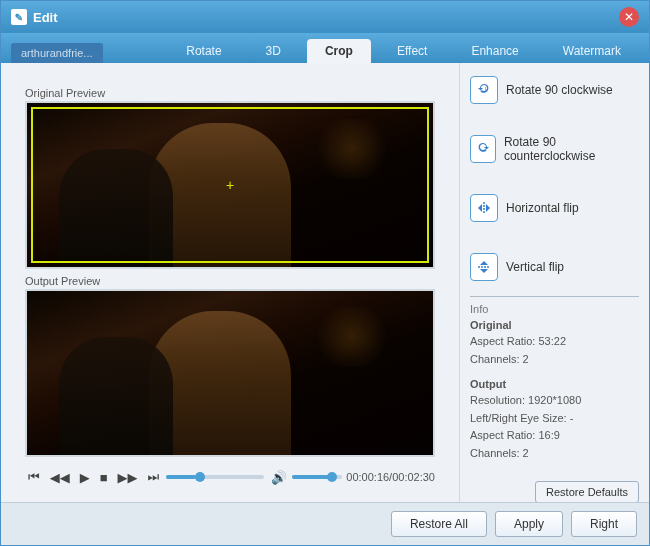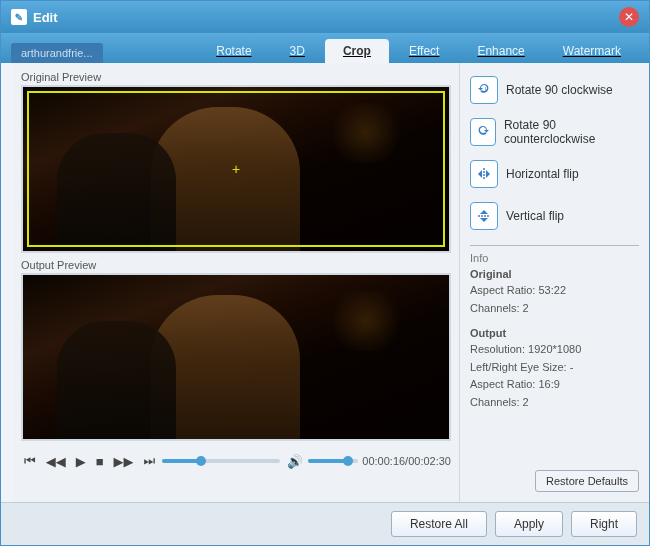--- a/index.html
+++ b/index.html
@@ -75,22 +75,21 @@
       padding: 4px 10px;
       font-size: 11px;
       border-radius: 3px 3px 0 0;
       margin-right: 4px;
       cursor: pointer;
     }
     .nav-tabs {
       display: flex;
       align-items: flex-end;
       margin-left: auto;
-      gap: 2px;
-      text-decoration: underline;
+      gap: 8px;
     }
     .nav-tab {
       padding: 5px 18px;
       font-size: 12px;
       color: #e8f4ff;
       cursor: pointer;
       border-radius: 4px 4px 0 0;
       background: transparent;
       border: none;
     }
@@ -101,25 +100,24 @@
     }
     .main-content {
       display: flex;
       flex: 1;
       overflow: hidden;
     }
     .left-panel {
       flex: 1;
       display: flex;
       flex-direction: column;
-      padding: 8px;
+      padding: 24px;
       gap: 6px;
       background: #eef2f6;
       min-width: 0;
-      margin-left: 12px;
     }
     .preview-label {
       font-size: 11px;
       color: #555;
       margin-bottom: 2px;
     }
     .video-preview {
       background: #000;
       position: relative;
       overflow: hidden;
@@ -243,21 +241,21 @@
       padding: 10px;
       display: flex;
       flex-direction: column;
       gap: 8px;
       background: #eef2f6;
       border-left: 1px solid #d0d8e0;
     }
     .rotate-actions {
       display: flex;
       flex-direction: column;
-      gap: 8px;
+      gap: 25px;
     }
     .action-btn {
       display: flex;
       align-items: center;
       gap: 8px;
       cursor: pointer;
       padding: 3px 0;
     }
     .action-icon {
       width: 28px;

